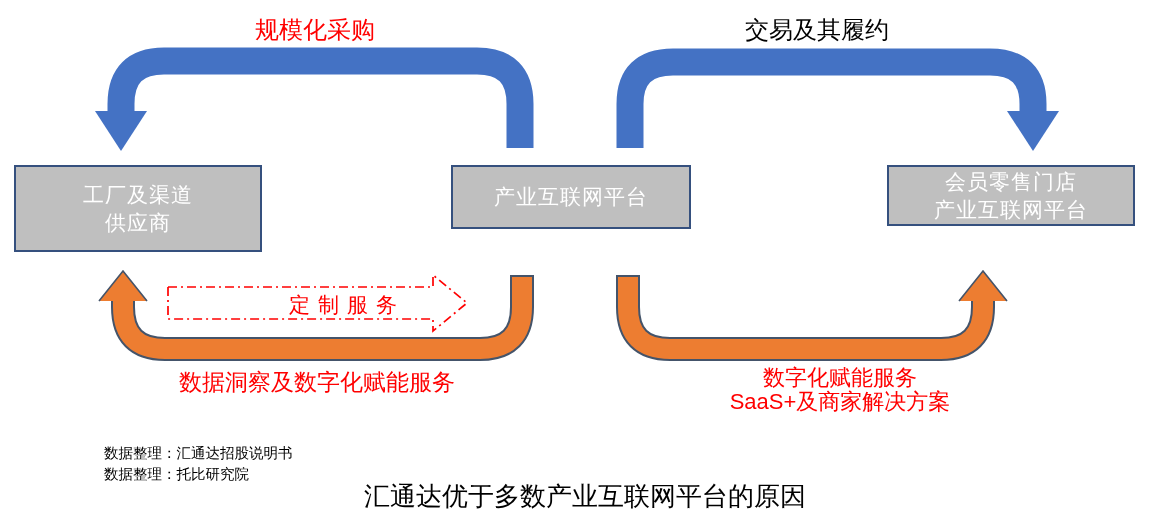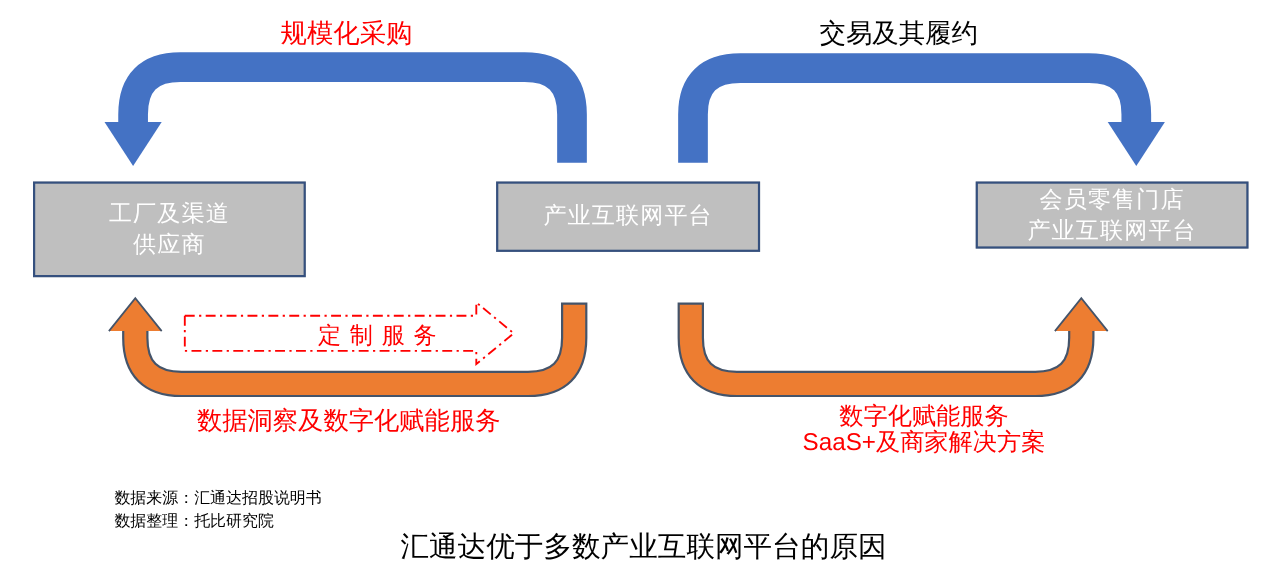--- a/index.html
+++ b/index.html
@@ -24,21 +24,21 @@
     color: #FFFFFF;
     display: flex;
     flex-direction: column;
     align-items: center;
     justify-content: center;
     text-align: center;
     font-size: 21px;
     line-height: 28px;
     letter-spacing: 1px;
   }
-  .box-left   { left: 14px;  top: 165px; width: 248px; height: 87px; margin-left: 16px; }
+  .box-left   { left: 14px;  top: 165px; width: 248px; height: 87px; }
   .box-center { left: 451px; top: 165px; width: 240px; height: 64px; }
   .box-right  { left: 887px; top: 165px; width: 248px; height: 61px; }
   .flow-label {
     position: absolute;
     text-align: center;
     white-space: nowrap;
   }
   .lbl-red   { color: #FF0000; }
   .lbl-black { color: #000000; }
   .lbl-top-left  { left: 165px; top: 14px; width: 300px; font-size: 24px; }
@@ -117,19 +117,19 @@
   <div class="flow-label lbl-red lbl-custom">定制服务</div>
 
   <div class="flow-label lbl-red lbl-bottom-left">数据洞察及数字化赋能服务</div>
 
   <div class="flow-label lbl-red lbl-bottom-right">
     <div>数字化赋能服务</div>
     <div>SaaS+及商家解决方案</div>
   </div>
 
   <div class="source-note">
-    <div>数据来源：汇通达招股说明书</div>
+    <div>数据整理：汇通达招股说明书</div>
     <div>数据整理：托比研究院</div>
   </div>
 
   <div class="diagram-title">汇通达优于多数产业互联网平台的原因</div>
 
 </div>
 
 </body></html>

